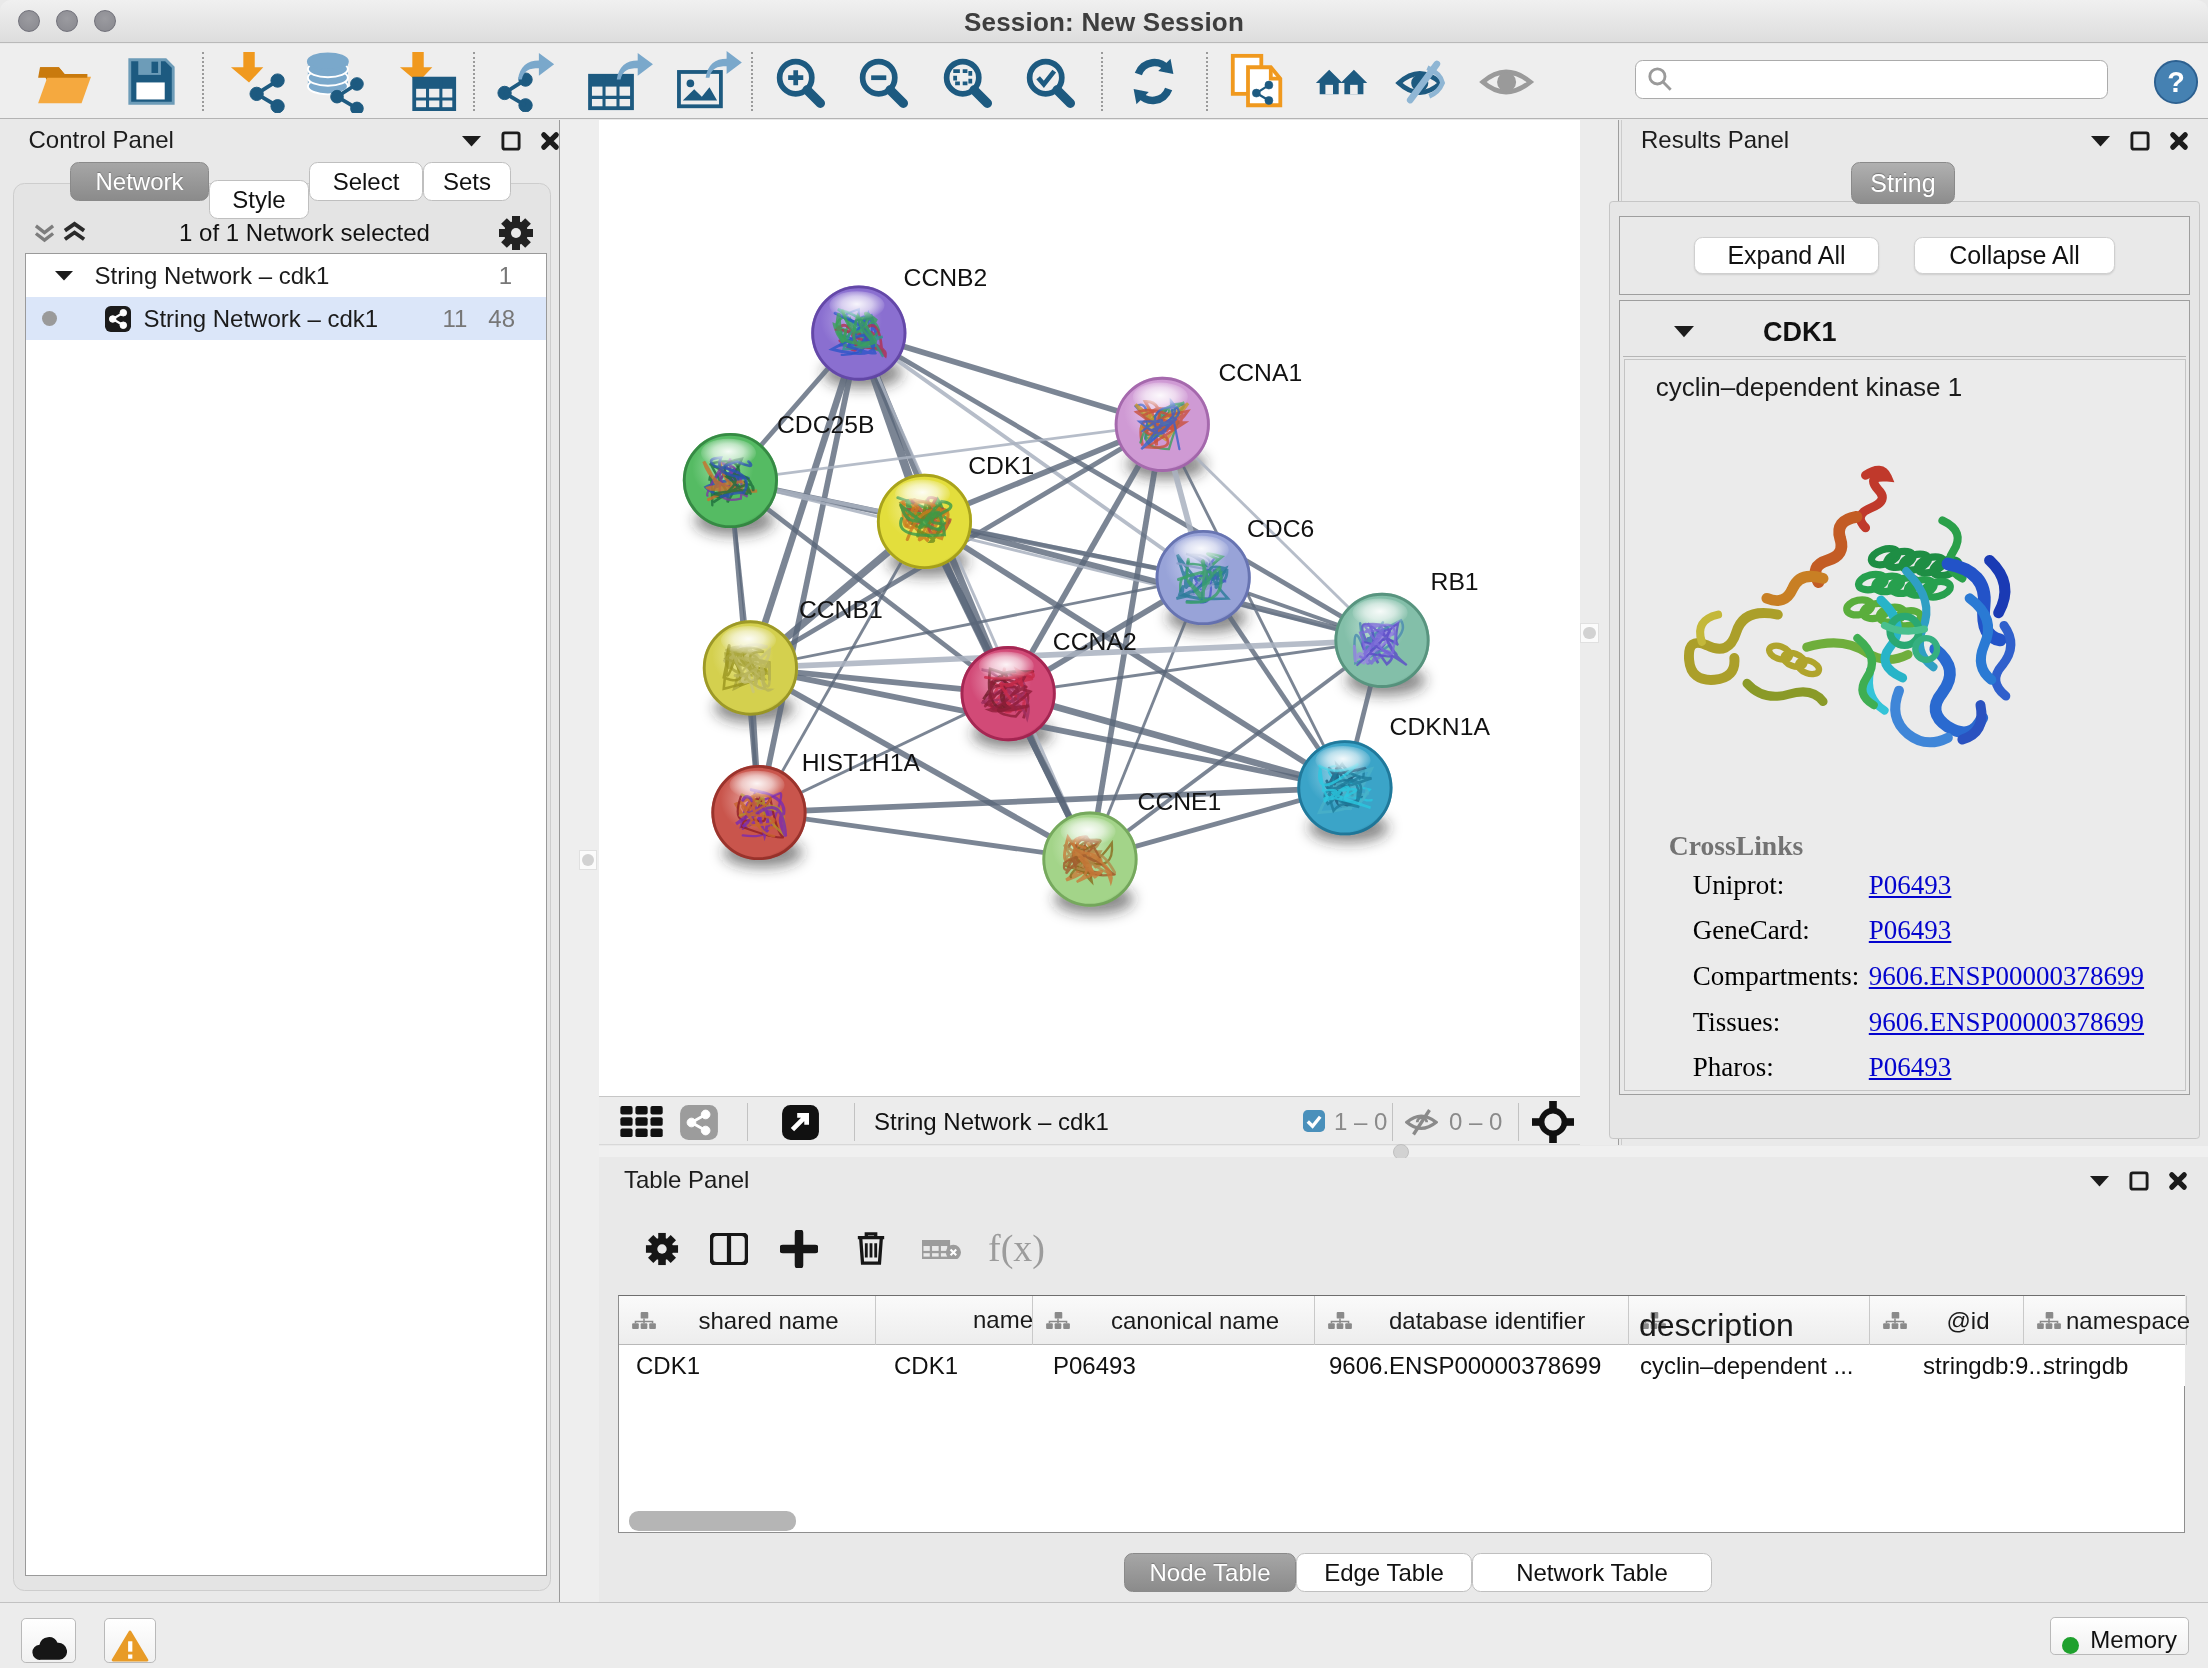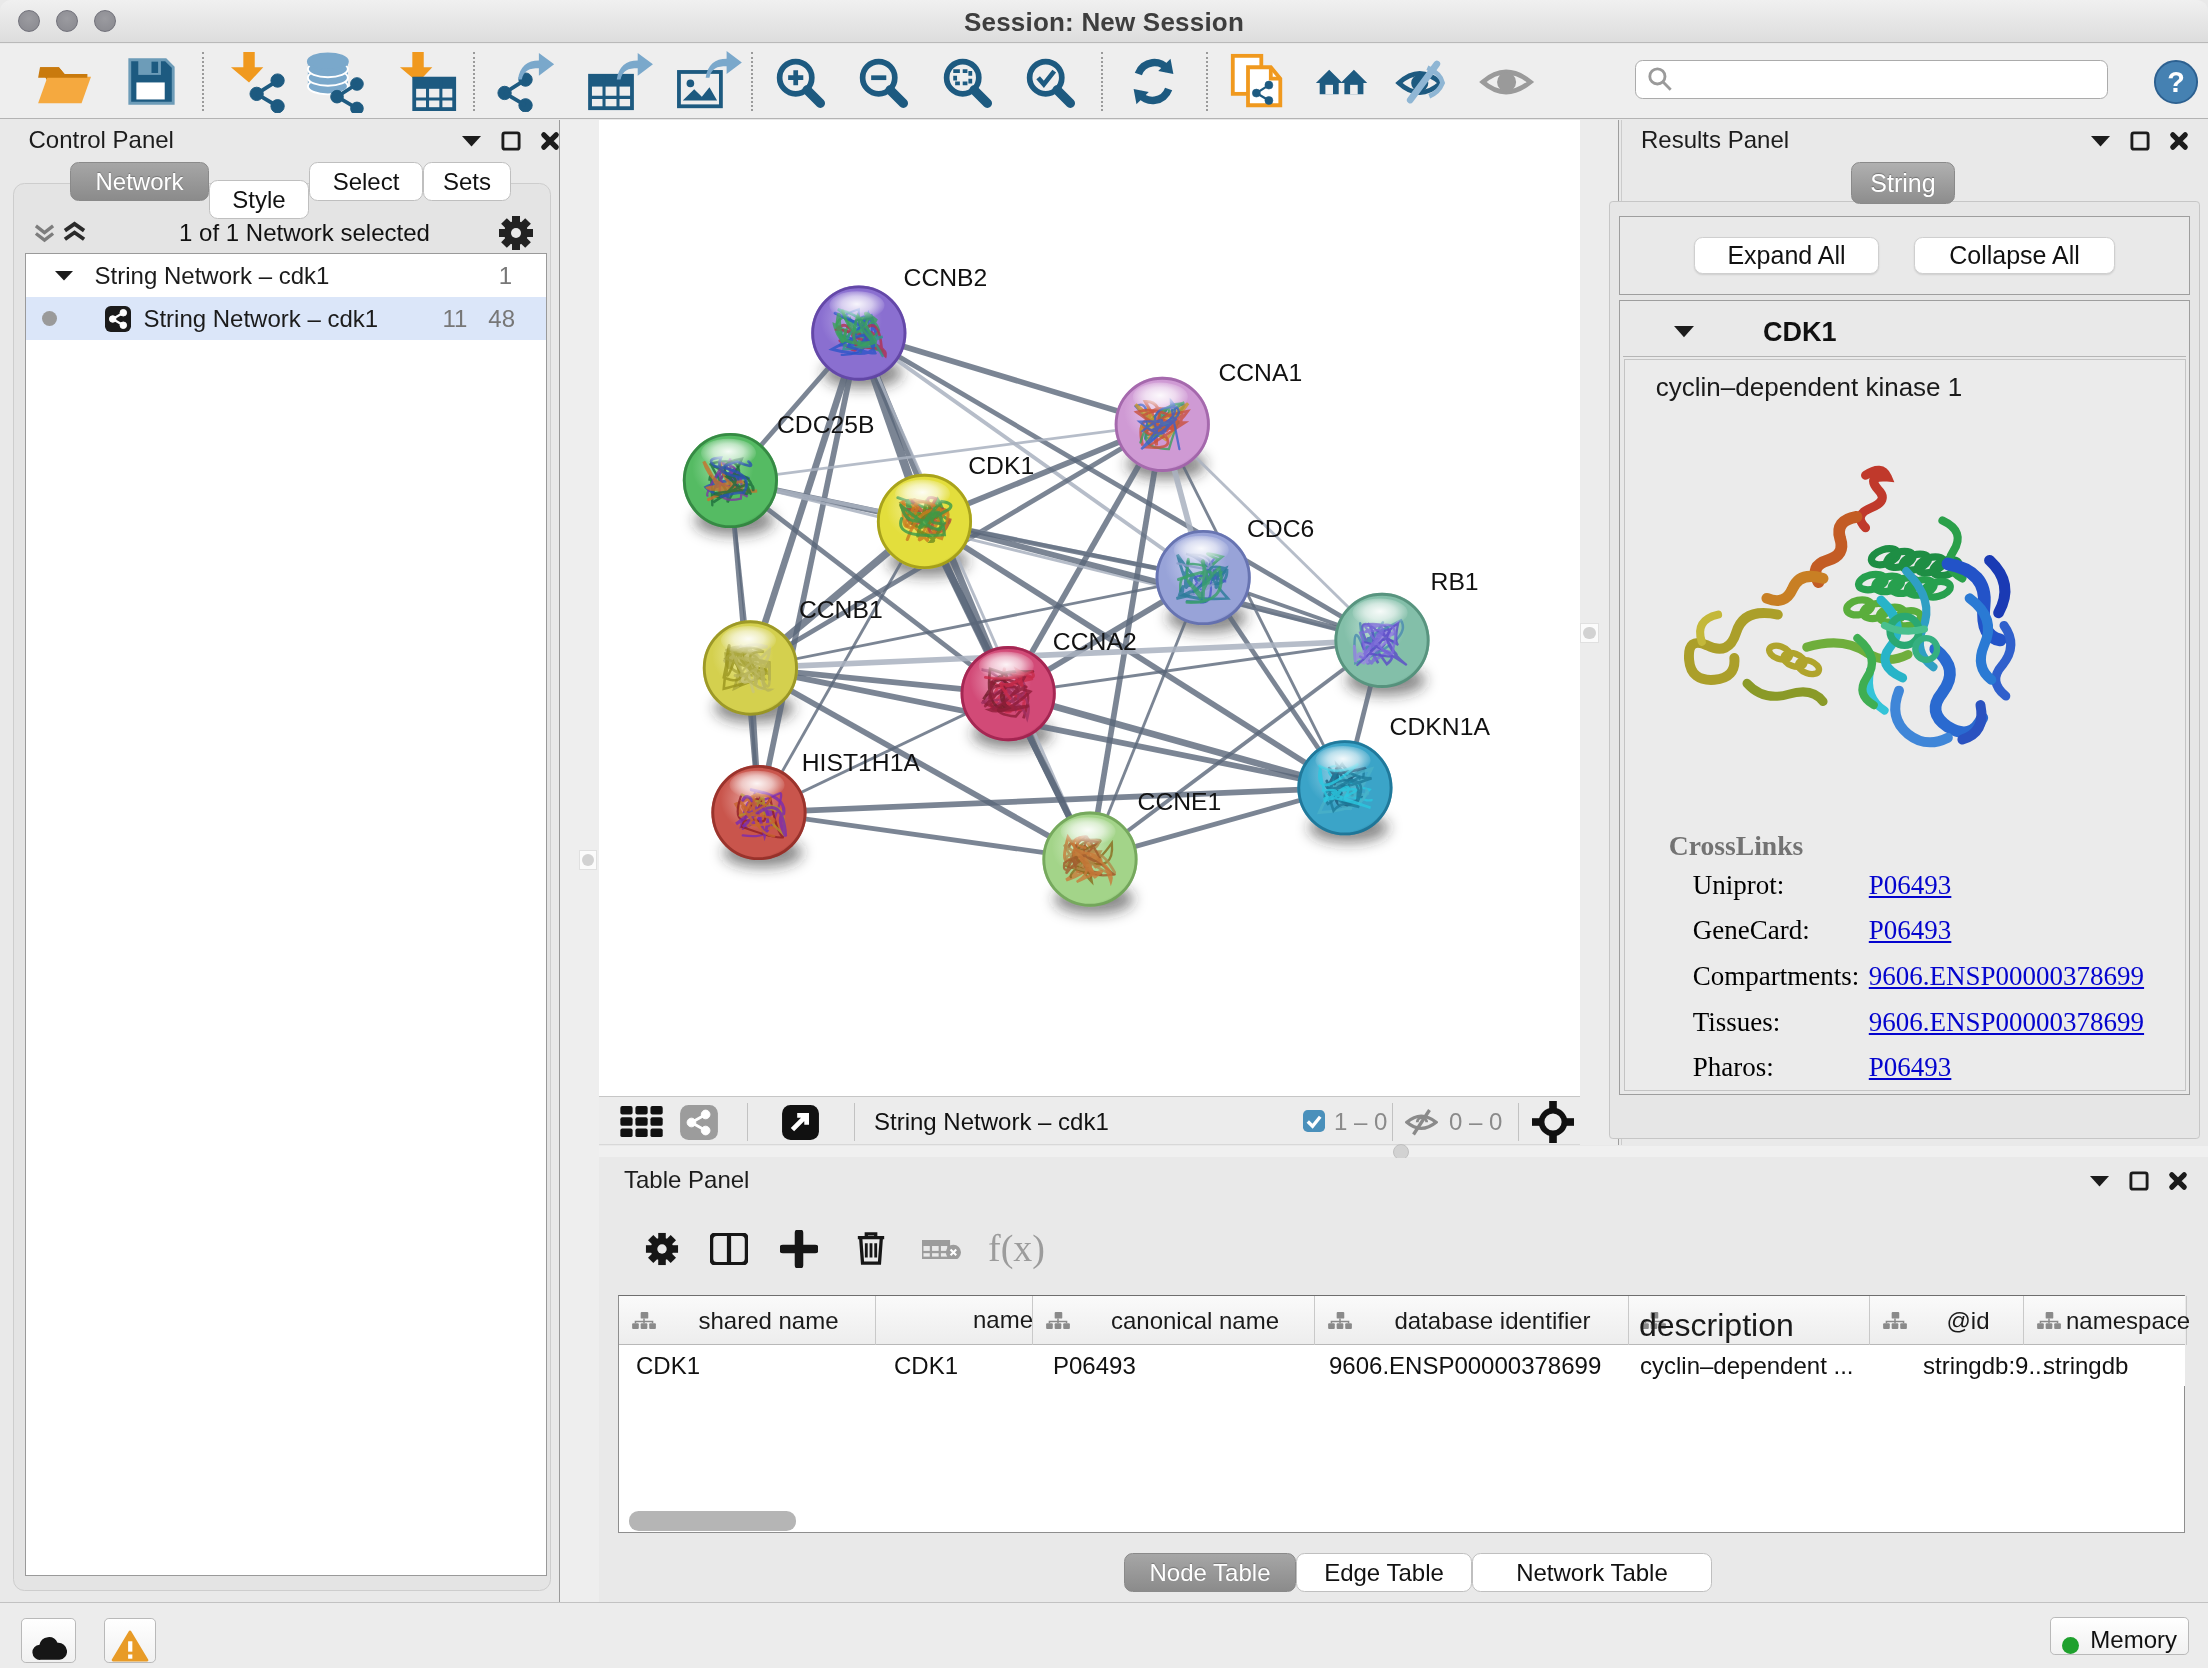--- a/index.html
+++ b/index.html
@@ -814,21 +814,21 @@
         <div class="abs" style="left:695px;top:0;width:315px;height:49px;border-right:1px solid #c9c9c9"></div>
         <div class="abs" style="left:709px;top:15px"><svg width="24" height="19" viewBox="0 0 25 20" style="">
             <g fill="#8a8a8a">
               <rect x="9" y="1" width="8" height="7" rx="1"></rect>
               <rect x="0" y="13" width="7" height="6" rx="1"></rect>
               <rect x="9" y="13" width="7" height="6" rx="1"></rect>
               <rect x="18" y="13" width="7" height="6" rx="1"></rect>
               <path d="M12.5 8 v3 M3.5 13 v-2 h18 v2 M12.5 11 v2" stroke="#8a8a8a" stroke-width="1.6" fill="none"></path>
             </g>
           </svg></div>
-        <div class="abs" style="left:737px;top:10.5px;width:273px;text-align:center;font-size:24px;color:#1a1a1a">database identifier</div>
+        <div class="abs" style="left:770px;top:10.5px;width:273px;font-size:24px;color:#1a1a1a">database identifier</div>
         <div class="abs" style="left:1010px;top:0;width:241px;height:49px;border-right:1px solid #c9c9c9"></div>
         <div class="abs" style="left:1023px;top:15px"><svg width="24" height="19" viewBox="0 0 25 20" style="">
             <g fill="#8a8a8a">
               <rect x="9" y="1" width="8" height="7" rx="1"></rect>
               <rect x="0" y="13" width="7" height="6" rx="1"></rect>
               <rect x="9" y="13" width="7" height="6" rx="1"></rect>
               <rect x="18" y="13" width="7" height="6" rx="1"></rect>
               <path d="M12.5 8 v3 M3.5 13 v-2 h18 v2 M12.5 11 v2" stroke="#8a8a8a" stroke-width="1.6" fill="none"></path>
             </g>
           </svg></div>

